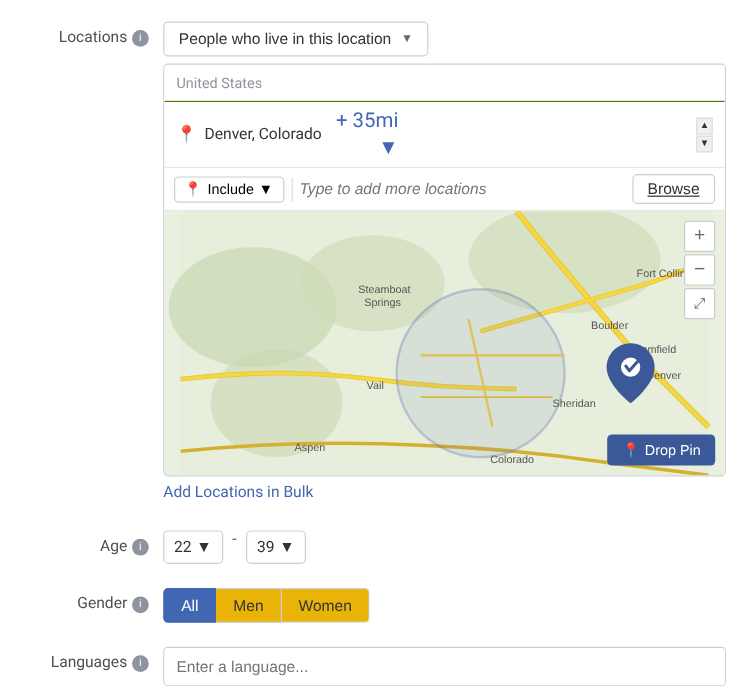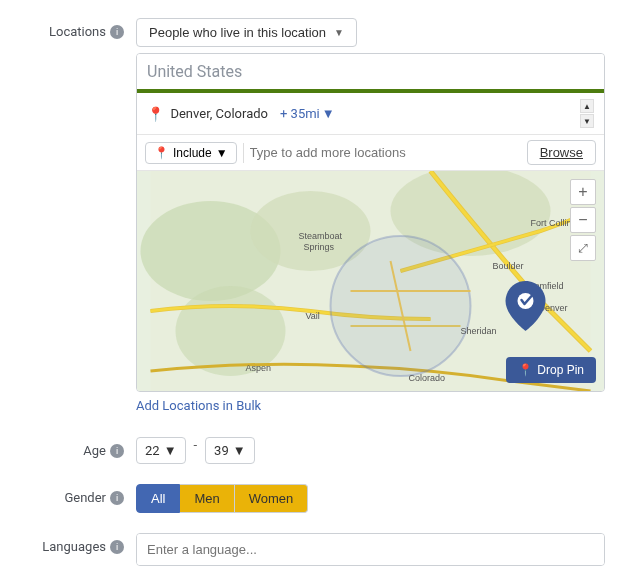--- a/index.html
+++ b/index.html
@@ -72,23 +72,23 @@
     }
 
     .location-box {
       border: 1px solid #ccd0d5;
       border-radius: 4px;
       overflow: hidden;
     }
 
     .location-country {
       padding: 8px 10px;
-      font-size: 16px;
+      font-size: 12px;
       color: #8d949e;
-      border-bottom: 4px solid #4d7c0f;
+      border-bottom: 1px solid #4d7c0f;
       background: #fff;
     }
 
     .location-item {
       display: flex;
       align-items: center;
       padding: 6px 10px;
       gap: 6px;
       background: #fff;
       border-bottom: 1px solid #e5e5e5;
@@ -101,25 +101,26 @@
 
     .location-name {
       font-weight: 400;
       font-size: 13px;
       color: #333;
     }
 
     .location-radius {
       margin-left: 6px;
       color: #4267b2;
-      font-size: 13px;
-      cursor: pointer;
-      display: flex;
-      align-items: flex-start;
+      font-size: 17px;
+      cursor: pointer;
+      display: flex;
+      align-items: flex-end;
       gap: 2px;
+      flex-direction: column;
     }
 
     .location-search-bar {
       display: flex;
       align-items: center;
       padding: 5px 8px;
       background: #fff;
       border-bottom: 1px solid #e5e5e5;
       gap: 6px;
     }
@@ -142,20 +143,21 @@
       font-size: 12px;
     }
 
     .location-input {
       flex: 1;
       border: none;
       outline: none;
       font-size: 13px;
       color: #8d949e;
       background: transparent;
+      font-style: italic;
     }
 
     .browse-btn {
       background: #fff;
       border: 1px solid #ccd0d5;
       border-radius: 4px;
       padding: 4px 12px;
       font-size: 13px;
       cursor: pointer;
       color: #333;

